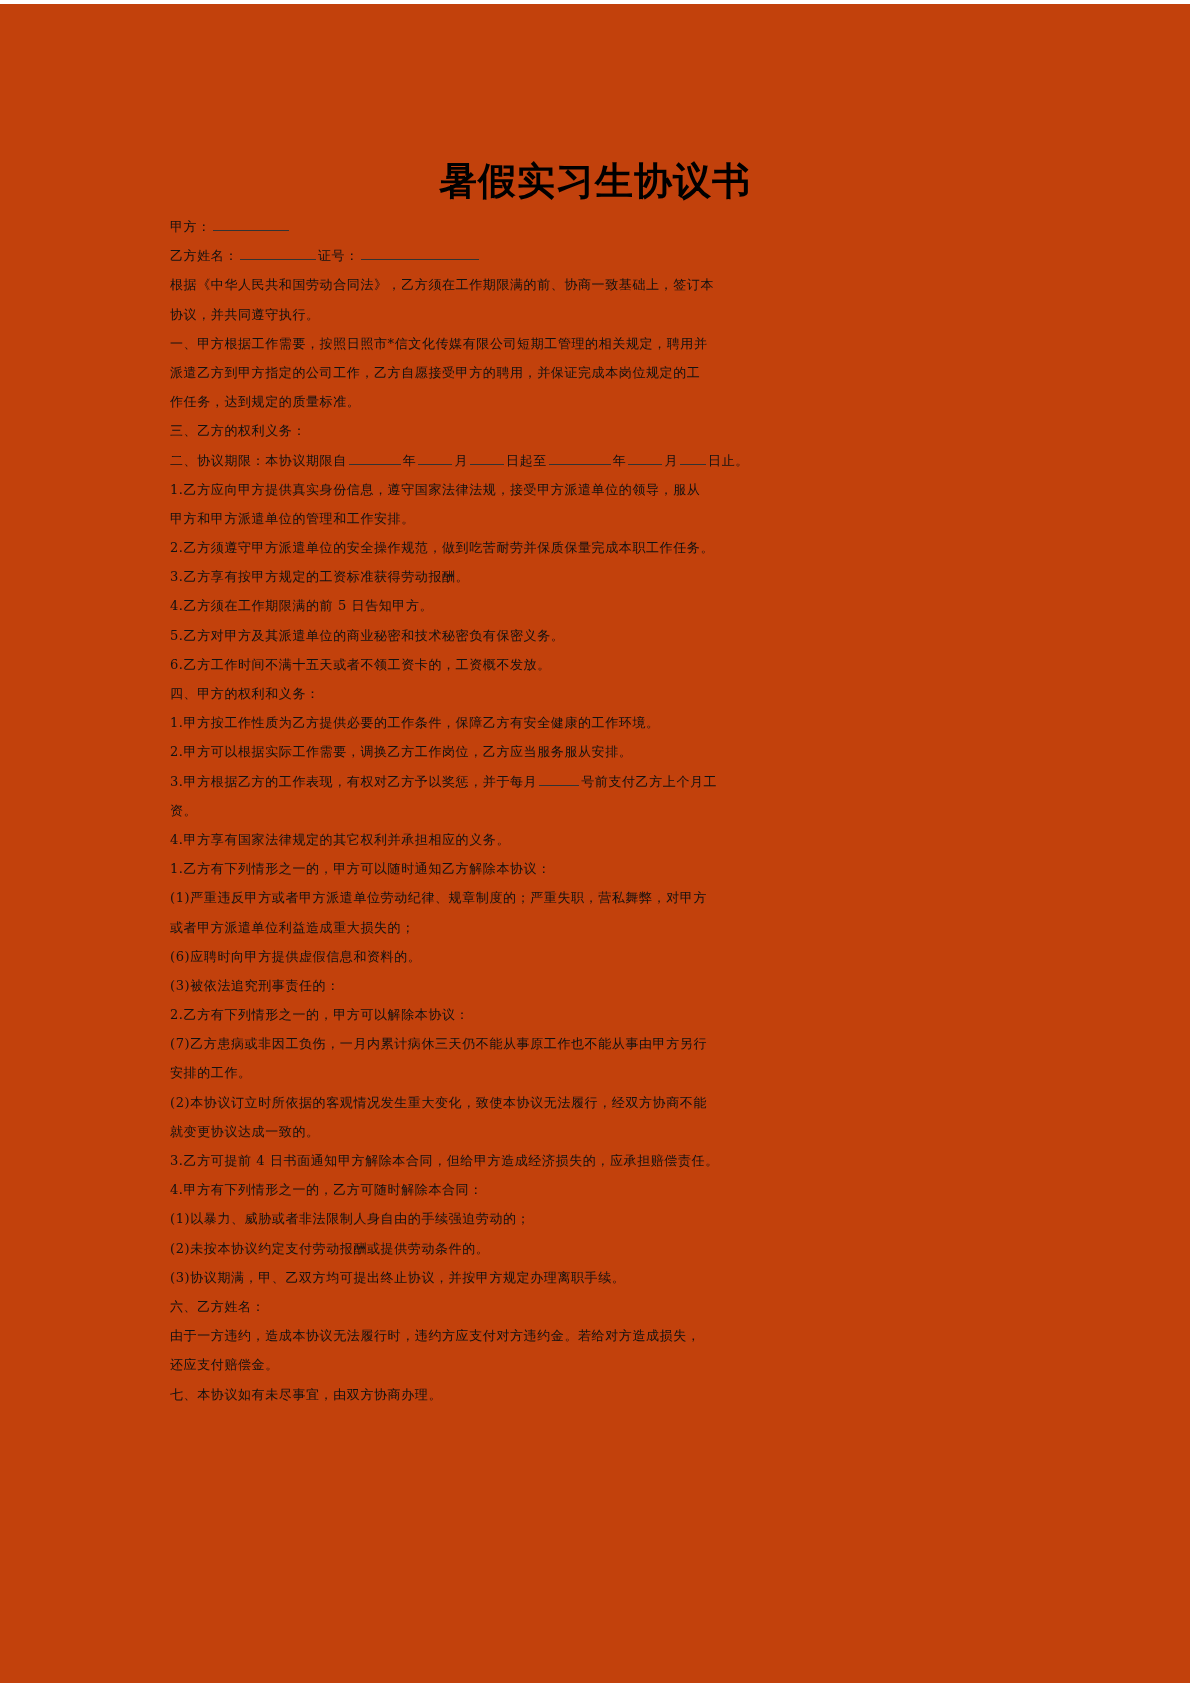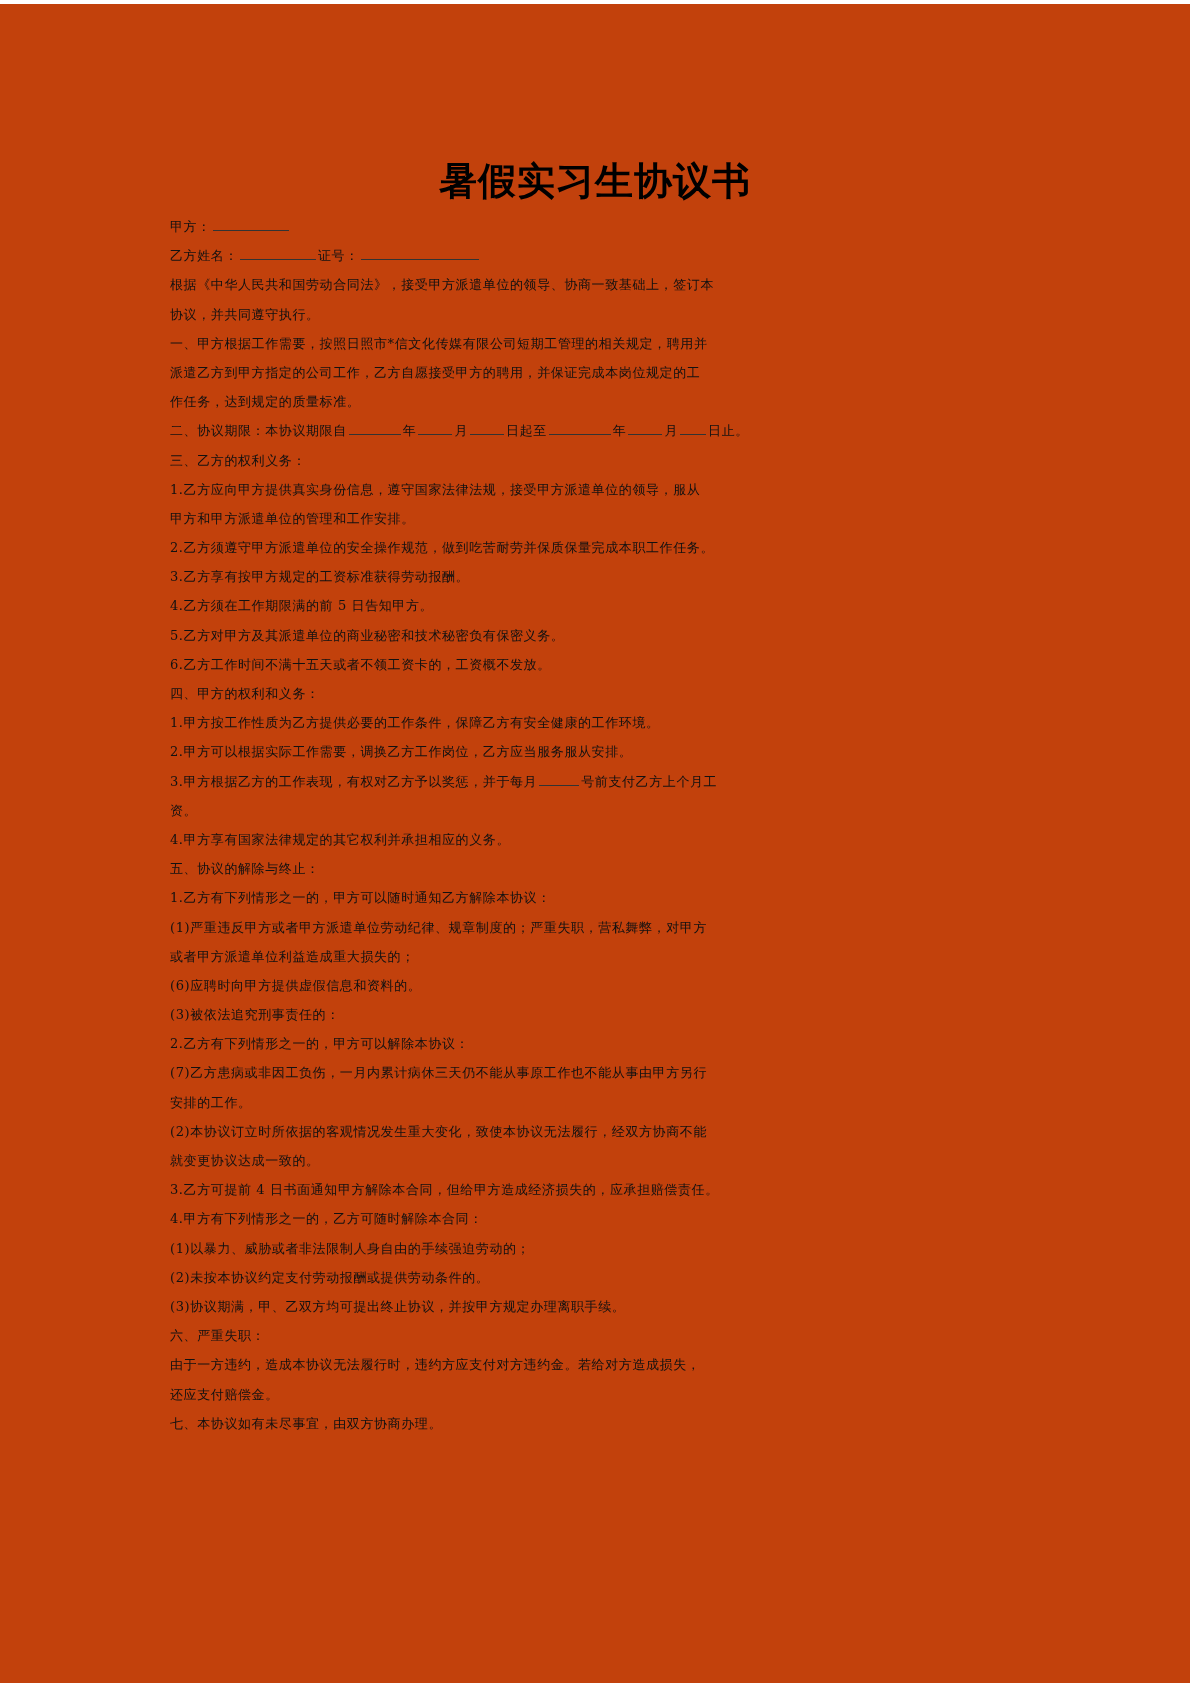--- a/index.html
+++ b/index.html
@@ -33,62 +33,61 @@
   <div class="title">暑假实习生协议书</div>
 
   <div class="body">
     <div class="line">
       <span>甲方：</span><span class="blank" style="width:76px"></span>
     </div>
     <div class="line">
       <span>乙方姓名：</span><span class="blank" style="width:76px"></span><span>证号：</span><span class="blank" style="width:118px"></span>
     </div>
 
-    <div class="line">根据《中华人民共和国劳动合同法》，接受甲方派遣单位的领导、协商一致基础上，签订本</div>
+    <div class="line">根据《中华人民共和国劳动合同法》，乙方须在工作期限满的前、协商一致基础上，签订本</div>
     <div class="line">协议，并共同遵守执行。</div>
     <div class="line">一、甲方根据工作需要，按照日照市*信文化传媒有限公司短期工管理的相关规定，聘用并</div>
     <div class="line">派遣乙方到甲方指定的公司工作，乙方自愿接受甲方的聘用，并保证完成本岗位规定的工</div>
     <div class="line">作任务，达到规定的质量标准。</div>
 
+    <div class="line">三、乙方的权利义务：</div>
+
     <div class="line">
       <span>二、协议期限：本协议期限自</span><span class="blank" style="width:52px"></span><span>年</span><span class="blank" style="width:34px"></span><span>月</span><span class="blank" style="width:34px"></span><span>日起至</span><span class="blank" style="width:62px"></span><span>年</span><span class="blank" style="width:34px"></span><span>月</span><span class="blank" style="width:26px"></span><span>日止。</span>
     </div>
-
-    <div class="line">三、乙方的权利义务：</div>
     <div class="line">1.乙方应向甲方提供真实身份信息，遵守国家法律法规，接受甲方派遣单位的领导，服从</div>
     <div class="line">甲方和甲方派遣单位的管理和工作安排。</div>
     <div class="line">2.乙方须遵守甲方派遣单位的安全操作规范，做到吃苦耐劳并保质保量完成本职工作任务。</div>
     <div class="line">3.乙方享有按甲方规定的工资标准获得劳动报酬。</div>
     <div class="line">4.乙方须在工作期限满的前 5 日告知甲方。</div>
     <div class="line">5.乙方对甲方及其派遣单位的商业秘密和技术秘密负有保密义务。</div>
     <div class="line">6.乙方工作时间不满十五天或者不领工资卡的，工资概不发放。</div>
     <div class="line">四、甲方的权利和义务：</div>
     <div class="line">1.甲方按工作性质为乙方提供必要的工作条件，保障乙方有安全健康的工作环境。</div>
     <div class="line">2.甲方可以根据实际工作需要，调换乙方工作岗位，乙方应当服务服从安排。</div>
 
     <div class="line">
       <span>3.甲方根据乙方的工作表现，有权对乙方予以奖惩，并于每月</span><span class="blank" style="width:40px"></span><span>号前支付乙方上个月工</span>
     </div>
 
     <div class="line">资。</div>
     <div class="line">4.甲方享有国家法律规定的其它权利并承担相应的义务。</div>
-    <div class="line">五、协议的解除与终止：</div>
     <div class="line">1.乙方有下列情形之一的，甲方可以随时通知乙方解除本协议：</div>
     <div class="line">(1)严重违反甲方或者甲方派遣单位劳动纪律、规章制度的；严重失职，营私舞弊，对甲方</div>
     <div class="line">或者甲方派遣单位利益造成重大损失的；</div>
     <div class="line">(6)应聘时向甲方提供虚假信息和资料的。</div>
     <div class="line">(3)被依法追究刑事责任的：</div>
     <div class="line">2.乙方有下列情形之一的，甲方可以解除本协议：</div>
     <div class="line">(7)乙方患病或非因工负伤，一月内累计病休三天仍不能从事原工作也不能从事由甲方另行</div>
     <div class="line">安排的工作。</div>
     <div class="line">(2)本协议订立时所依据的客观情况发生重大变化，致使本协议无法履行，经双方协商不能</div>
     <div class="line">就变更协议达成一致的。</div>
     <div class="line">3.乙方可提前 4 日书面通知甲方解除本合同，但给甲方造成经济损失的，应承担赔偿责任。</div>
     <div class="line">4.甲方有下列情形之一的，乙方可随时解除本合同：</div>
     <div class="line">(1)以暴力、威胁或者非法限制人身自由的手续强迫劳动的；</div>
     <div class="line">(2)未按本协议约定支付劳动报酬或提供劳动条件的。</div>
     <div class="line">(3)协议期满，甲、乙双方均可提出终止协议，并按甲方规定办理离职手续。</div>
-    <div class="line">六、严重失职：</div>
+    <div class="line">六、乙方姓名：</div>
     <div class="line">由于一方违约，造成本协议无法履行时，违约方应支付对方违约金。若给对方造成损失，</div>
     <div class="line">还应支付赔偿金。</div>
     <div class="line">七、本协议如有未尽事宜，由双方协商办理。</div>
   </div>
 </div>
 
 </body></html>

